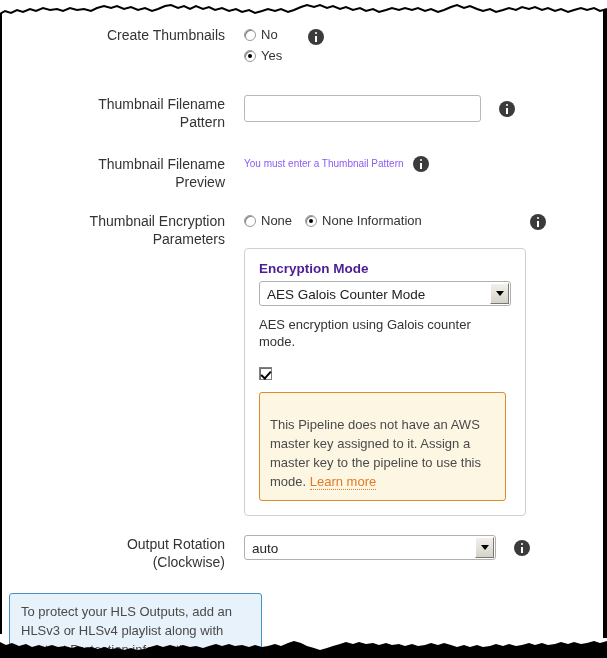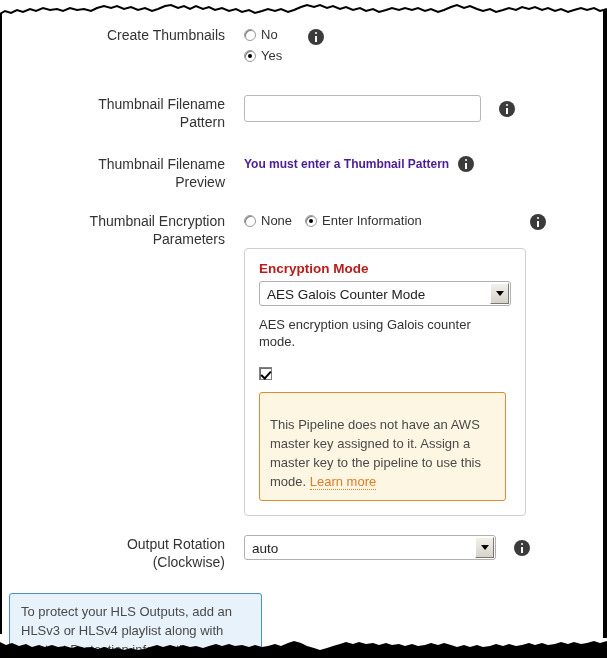--- a/index.html
+++ b/index.html
@@ -220,21 +220,21 @@
   .enc-panel {
     width: 282px;
     border: 1px solid #cfcfcf;
     border-radius: 4px;
     background: #ffffff;
     padding: 12px 14px 14px 14px;
   }
   .enc-title {
     font-weight: bold;
     font-size: 13.5px;
-    color: #b91c1c;
+    color: #4c1d95;
     margin-bottom: 5px;
   }
   .enc-desc {
     font-size: 13px;
     color: #333333;
     line-height: 17px;
     margin-top: 5px;
     width: 215px;
   }
   .enc-check-row {
@@ -279,24 +279,23 @@
     padding: 8px 10px 9px 11px;
     width: 253px;
   }
   .blue-text {
     font-size: 13px;
     color: #4a4a4a;
     line-height: 19px;
   }
 
   .static-text {
-    font-size: 12px;
-    color: #4c1d95;
+    font-size: 10px;
+    color: #8b5cf6;
     line-height: 18px;
-    font-weight: bold;
   }
 </style>
 </head>
 <body>
 
 <div id="page">
 
   <svg class="edge-svg edge-top" viewBox="0 0 607 26" preserveAspectRatio="none">
     <path d="M0,14 L5,11 L11,13 L17,10 L23,12 L30,9 L36,11 L43,8 L50,10 L57,9 L63,11 L70,8 L77,10 L84,9 L91,11 L97,8 L104,6 L111,8 L117,6 L124,9 L131,7 L138,10 L145,8 L152,11 L158,9 L165,6 L171,5 L178,8 L184,6 L190,9 L196,6 L203,9 L209,7 L215,10 L222,8 L229,11 L236,9 L242,12 L249,10 L255,13 L262,11 L268,9 L275,11 L281,9 L288,12 L294,10 L301,7 L307,5 L314,7 L320,5 L327,8 L333,6 L340,9 L346,7 L353,10 L360,8 L366,11 L373,9 L379,12 L386,10 L392,8 L399,10 L405,8 L412,10 L418,8 L425,11 L431,9 L438,12 L444,10 L451,7 L457,5 L464,8 L470,6 L477,9 L483,11 L490,9 L496,12 L503,10 L509,8 L516,10 L522,7 L529,9 L535,7 L542,10 L548,8 L555,11 L561,9 L568,12 L574,10 L581,8 L587,10 L594,8 L600,11 L607,9 L607,26 L0,26 Z" fill="#ffffff"></path>
     <path d="M0,14 L5,11 L11,13 L17,10 L23,12 L30,9 L36,11 L43,8 L50,10 L57,9 L63,11 L70,8 L77,10 L84,9 L91,11 L97,8 L104,6 L111,8 L117,6 L124,9 L131,7 L138,10 L145,8 L152,11 L158,9 L165,6 L171,5 L178,8 L184,6 L190,9 L196,6 L203,9 L209,7 L215,10 L222,8 L229,11 L236,9 L242,12 L249,10 L255,13 L262,11 L268,9 L275,11 L281,9 L288,12 L294,10 L301,7 L307,5 L314,7 L320,5 L327,8 L333,6 L340,9 L346,7 L353,10 L360,8 L366,11 L373,9 L379,12 L386,10 L392,8 L399,10 L405,8 L412,10 L418,8 L425,11 L431,9 L438,12 L444,10 L451,7 L457,5 L464,8 L470,6 L477,9 L483,11 L490,9 L496,12 L503,10 L509,8 L516,10 L522,7 L529,9 L535,7 L542,10 L548,8 L555,11 L561,9 L568,12 L574,10 L581,8 L587,10 L594,8 L600,11 L607,9" fill="none" stroke="#000000" stroke-width="2"></path>
@@ -352,21 +351,21 @@
         <div>Parameters</div>
       </div>
       <div class="field-cell" style="flex-direction:column;">
         <div style="display:flex;align-items:flex-start;width:100%;">
           <div class="radio-line-h">
             <span class="radio"></span>
             <span class="radio-label">None</span>
           </div>
           <div class="radio-line-h" style="margin-left:13px;">
             <span class="radio checked"></span>
-            <span class="radio-label">Enter Information</span>
+            <span class="radio-label">None Information</span>
           </div>
           <span class="info-icon" style="margin-left:108px;margin-top:2px;"></span>
         </div>
 
         <div class="enc-panel" style="margin-top:18px;">
           <div class="enc-title">Encryption Mode</div>
 
           <div class="select-wrap select-enc">
             <span class="sel-text">AES Galois Counter Mode</span>
             <span class="select-arrow"></span>

